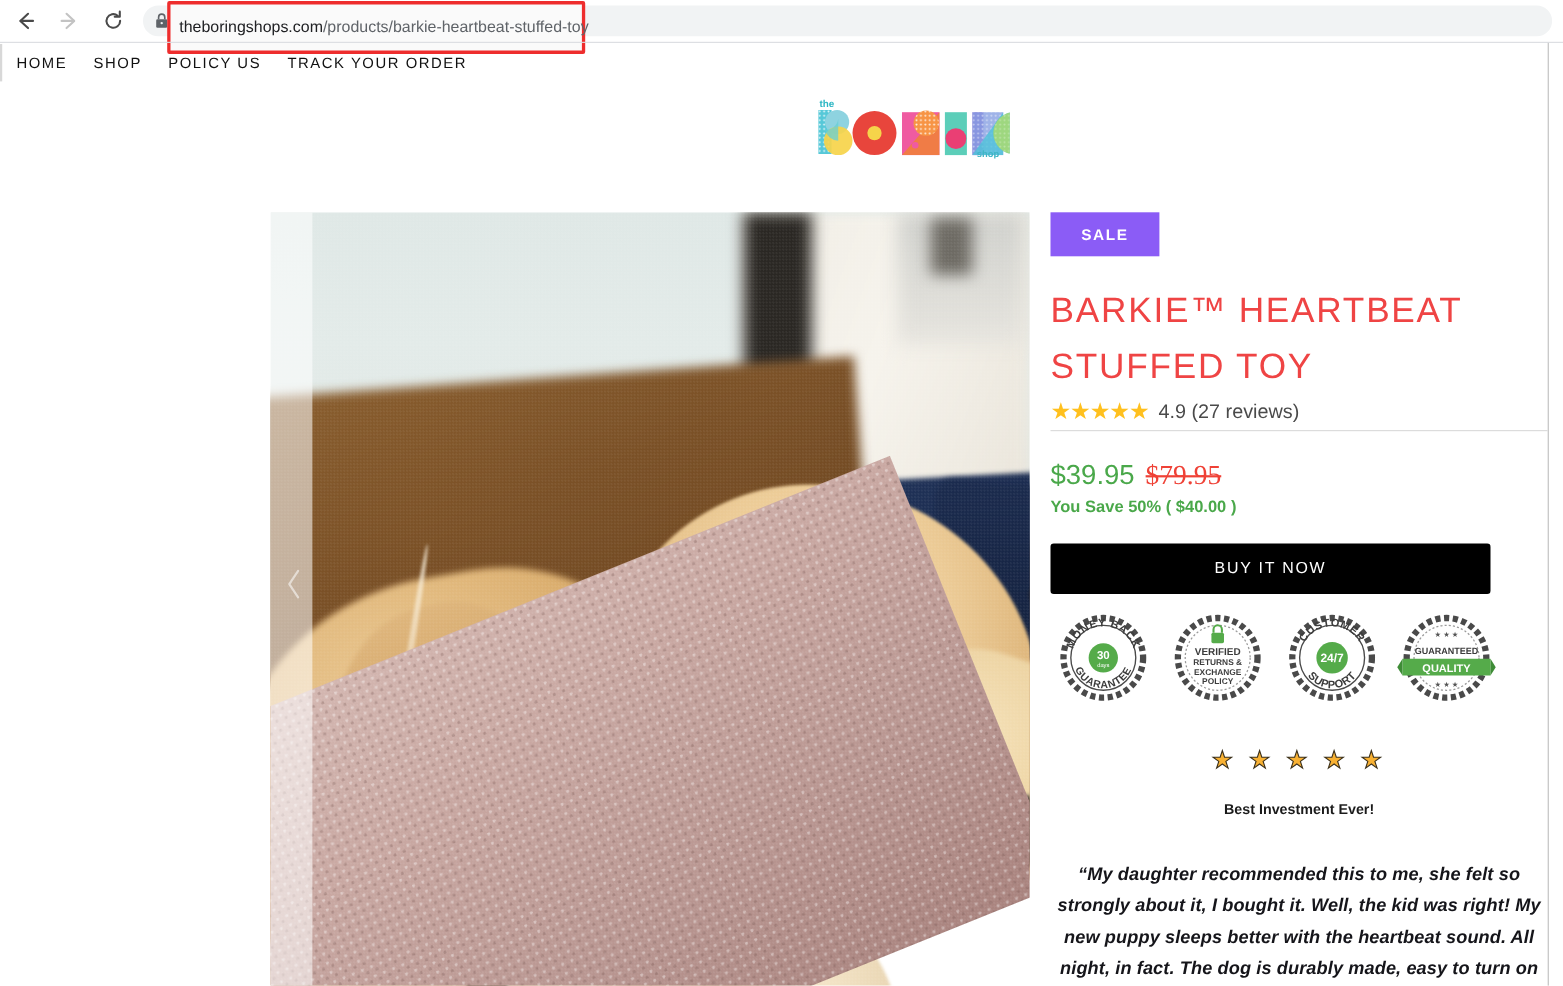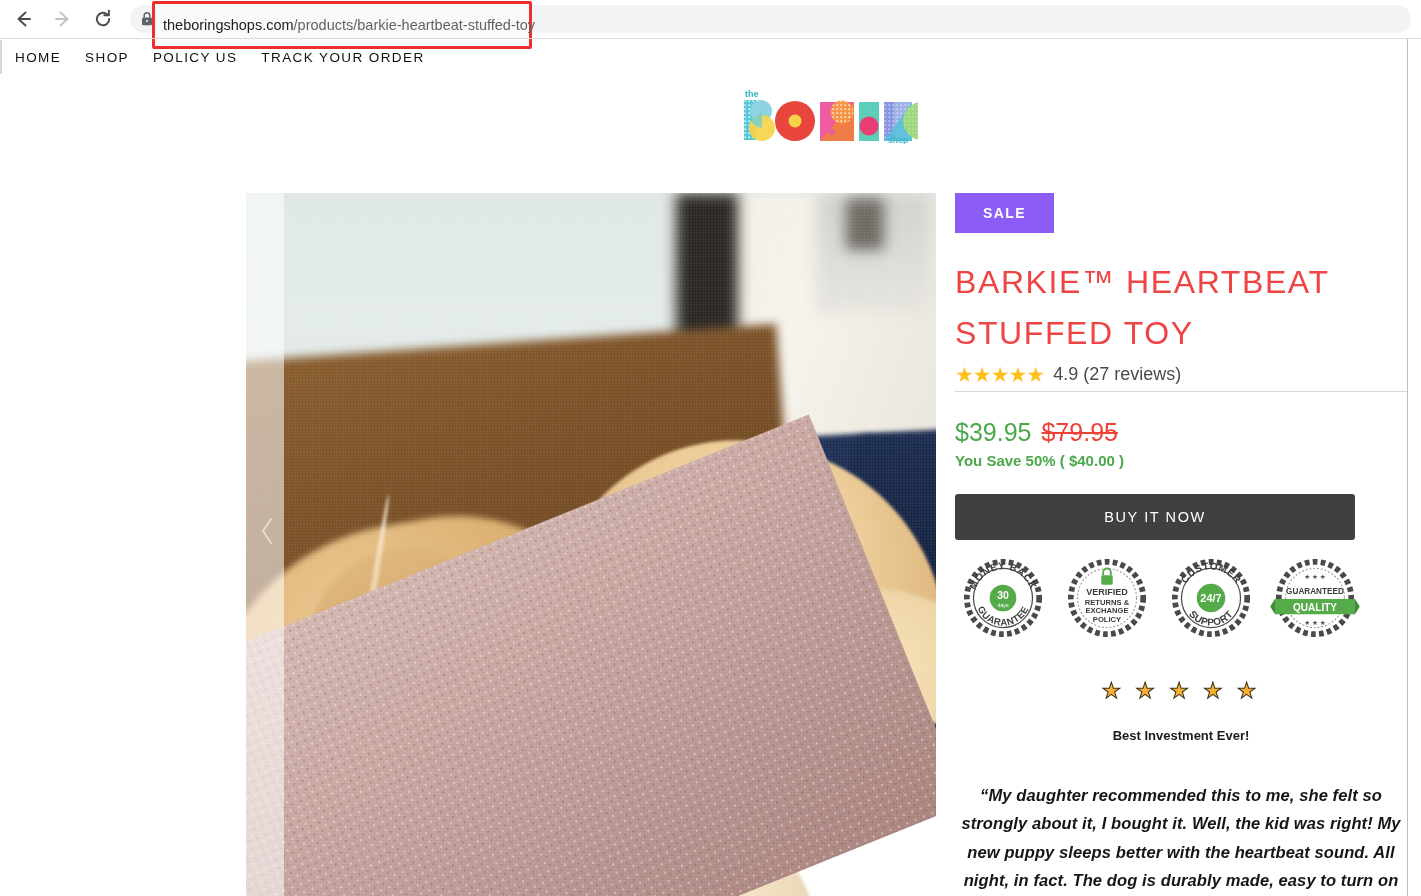--- a/index.html
+++ b/index.html
@@ -270,26 +270,26 @@
   }
   .rating-row {
     display: flex; align-items: center; gap: 9px;
     padding-bottom: 6px; border-bottom: 1px solid #d9d9d9;
   }
   .rating-stars { color: #ffc01e; font-size: 21px; letter-spacing: -1px; line-height: 1; }
   .rating-text { font-size: 18px; color: #4a4a4a; }
 
   .price-row { margin-top: 26px; display: flex; align-items: center; gap: 10px; }
   .price-now { font-size: 25px; color: #4aa84a; }
-  .price-was { font-size: 25px; color: #ef4136; text-decoration: line-through; }
+  .price-was { font-size: 25px; color: #ef4136; text-decoration: line-through; font-family: Liberation Serif, serif; }
   .price-save { margin-top: 5px; font-size: 15px; color: #4aa84a; font-weight: bold; }
 
   .buy-button {
     margin-top: 25px; width: 400px; height: 46px;
-    background: #404040; color: #ffffff; border: none; border-radius: 3px;
+    background: #000000; color: #ffffff; border: none; border-radius: 3px;
     font-size: 14.5px; font-weight: 500; letter-spacing: 1.6px;
     font-family: "Liberation Sans", sans-serif; cursor: pointer;
   }
 
   .badges-row {
     margin-top: 18px; display: flex; gap: 8px; align-items: center;
   }
   .badge { width: 96px; height: 80px; }
 
   .review-block { margin-top: 40px; text-align: center; width: 452px; }

